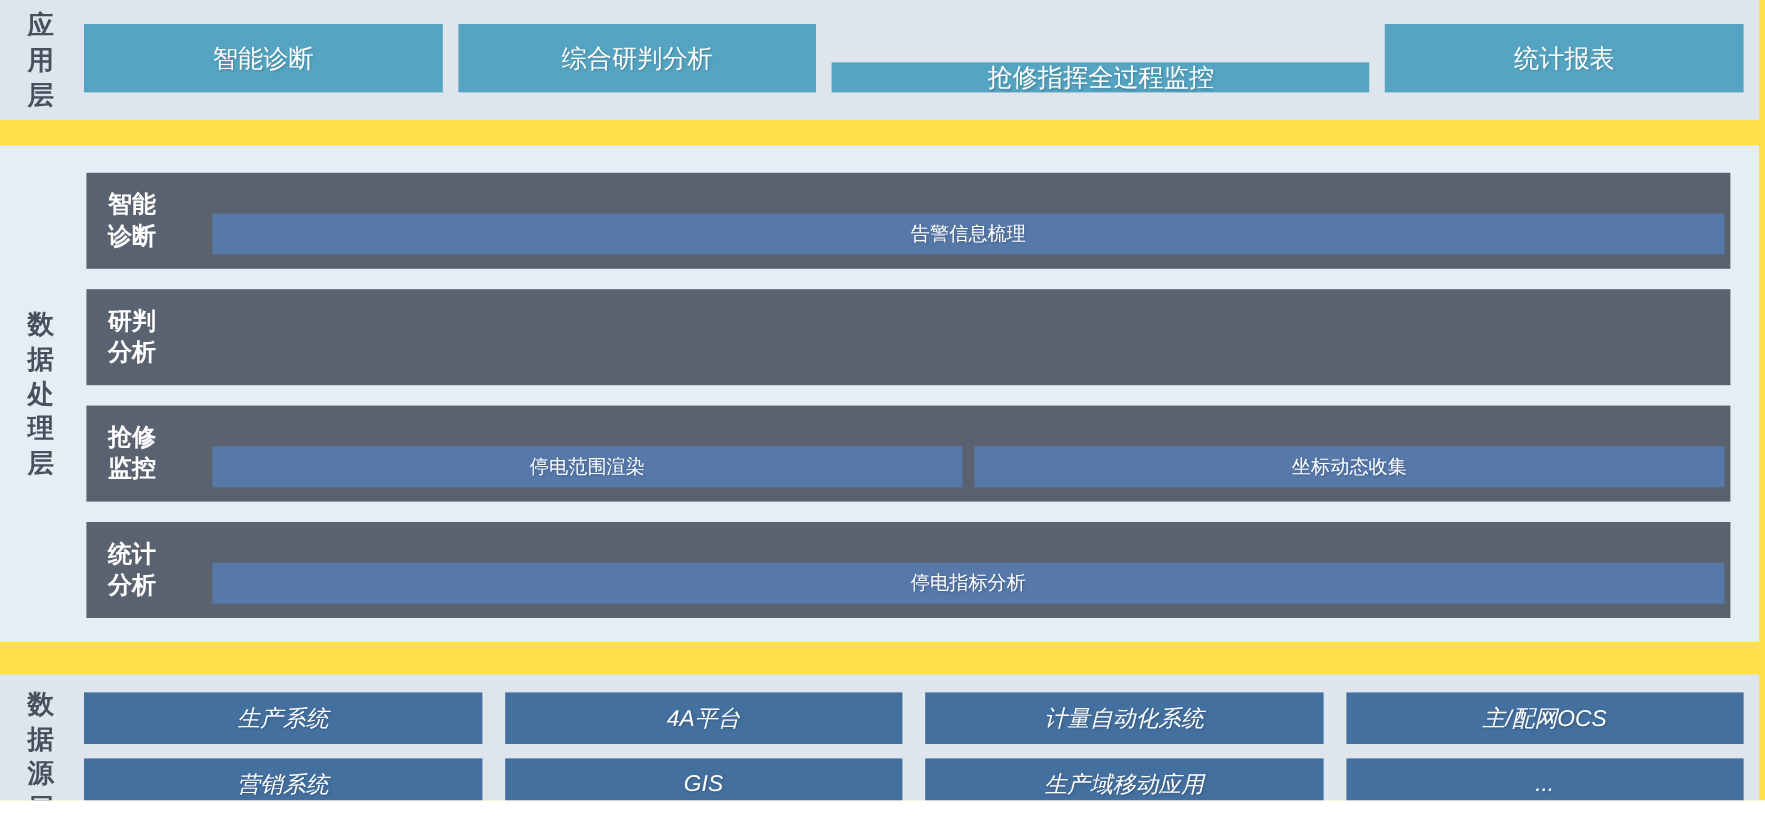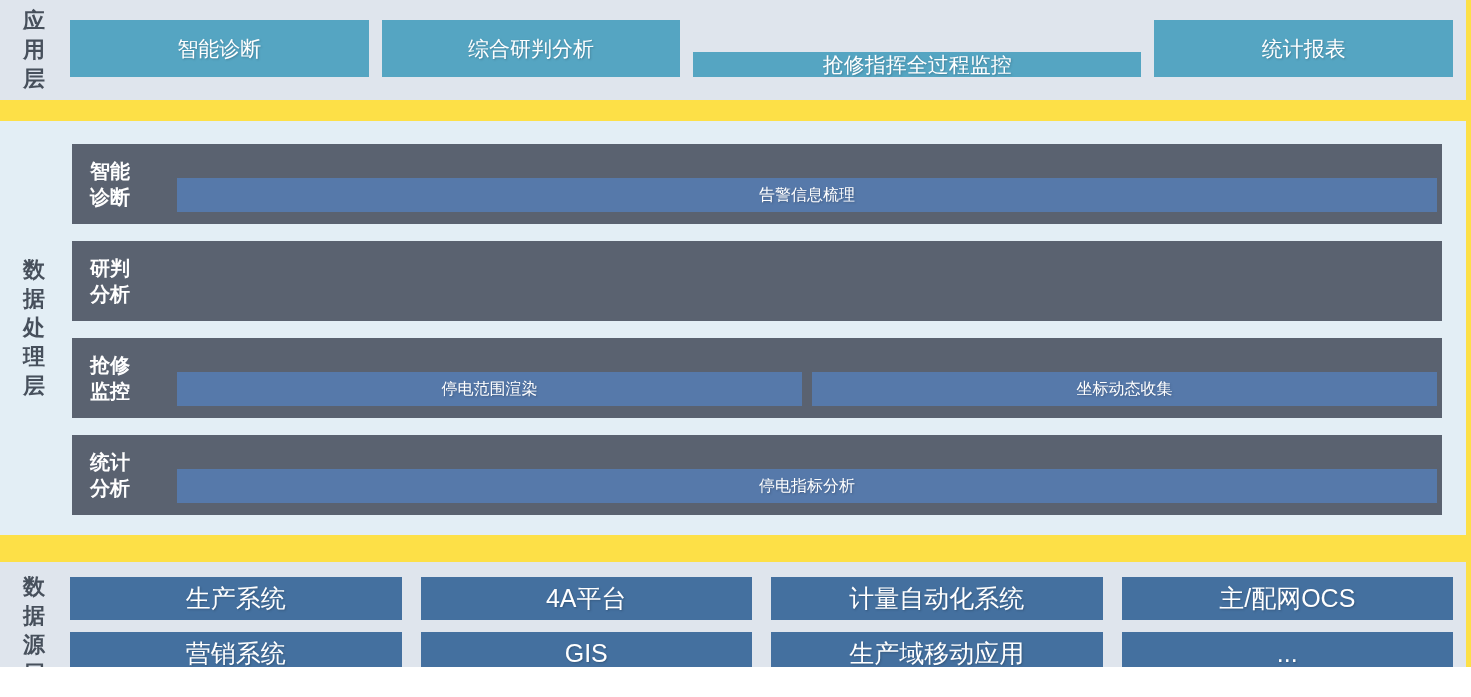--- a/index.html
+++ b/index.html
@@ -51,23 +51,24 @@
     margin-top:22px;
   }
   .pbox.dashed{flex:2.03;background:#41699c;border:2px dashed #ffffff;}
 
   
   .src-grid{
     position:absolute;left:70px;top:577px;width:1383px;
     display:grid;grid-template-columns:repeat(4,1fr);gap:12px 19px;
   }
   .sbox{
-    height:43px;background:#44709f;color:#fff;font-size:25px;
+    height:43px;background:#44709f;color:#fff;font-size:19px;
     display:flex;align-items:center;justify-content:center;
     text-shadow:1px 1px 2px rgba(30,45,65,.35);
+    font-style:italic;
   }
 </style>
 </head>
 <body>
 
 <div class="canvas">
 
   <div class="band band-top">
     <div class="vlabel">应用层</div>
   </div>

